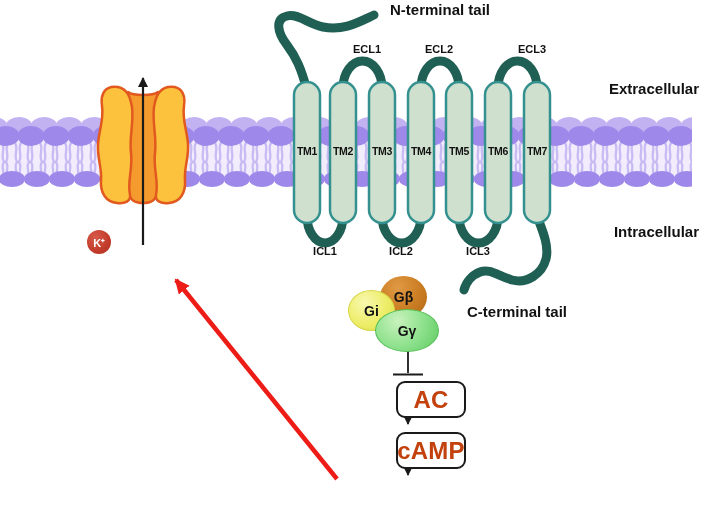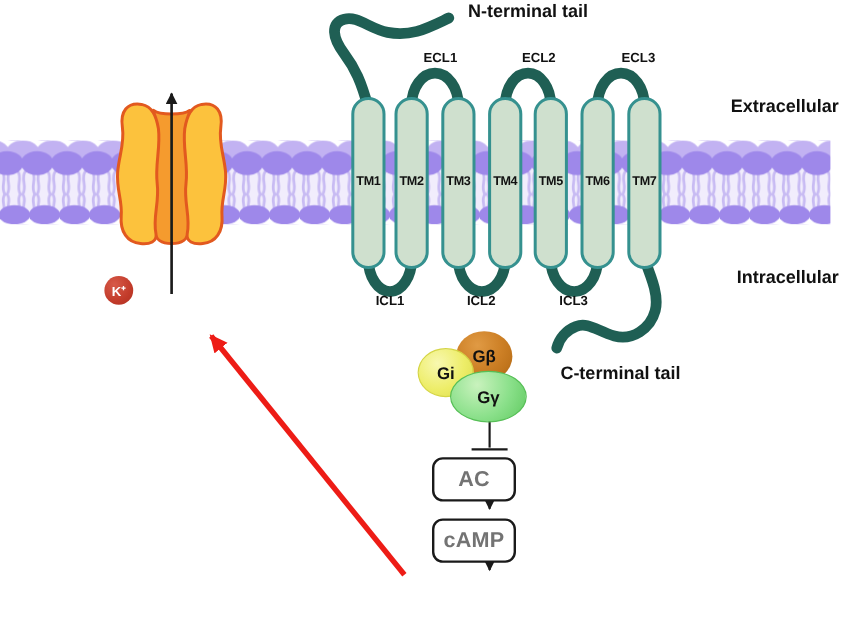--- a/index.html
+++ b/index.html
@@ -23,23 +23,23 @@
       font-weight:700;color:#111;font-size:14px;}
   .gp-gi{background:radial-gradient(circle at 35% 30%, #f8f8b0 0%, var(--gi) 55%, #dcdc4c 96%);
       border:1px solid #d5d545;z-index:3;}
   .gp-gb{background:radial-gradient(circle at 38% 28%, #e09a44 0%, #cd8026 48%, #c0741c 72%, #9c5a10 100%);
       z-index:2;}
   .gp-gg{background:radial-gradient(circle at 35% 26%, #c9f2bd 0%, #8ae08a 55%, #5fc95f 100%);
       border:1.5px solid #57bf57;z-index:4;}
   .kbadge{position:absolute;left:87px;top:230px;width:24px;height:24px;border-radius:50%;
       background:radial-gradient(circle at 35% 30%, #d75a49 0%, var(--k-badge) 60%, #ae2f20 100%);
       color:#fff;font-weight:700;font-size:11px;display:flex;align-items:center;justify-content:center;z-index:5;}
-  .node{position:absolute;left:360px;width:66px;height:33px;background:#fff;border:2px solid #1a1a1a;
+  .node{position:absolute;left:396px;width:66px;height:33px;background:#fff;border:2px solid #1a1a1a;
       border-radius:9px;display:flex;align-items:center;justify-content:center;
-      font-weight:700;font-size:18px;color:#737373;z-index:5;letter-spacing:0.2px;}
+      font-weight:700;font-size:24px;color:#c2410c;z-index:5;letter-spacing:0.2px;}
   .memhead{fill:var(--membrane-head);} .memheadback{fill:var(--membrane-head-back);}
   .tailbg{fill:var(--membrane-tail-bg);} .tail{stroke:var(--membrane-tail);stroke-width:2.3;fill:none;stroke-linecap:round;}
   .loopstroke{stroke:var(--loop);stroke-width:9;fill:none;stroke-linecap:round;}
   .helix{fill:var(--receptor-fill);stroke:var(--receptor-outline);stroke-width:2.5;}
   .blk{stroke:#1a1a1a;fill:none;}
 </style>
 </head>
 <body>
 
 <div class="stage">
@@ -113,21 +113,21 @@
 
     <line x1="337" y1="479" x2="176" y2="280" stroke="var(--inhibit-arrow-red)" stroke-width="4.5" marker-end="url(#arrR)"></line>
   </svg>
 
   <div class="lbl big ctr" style="left:440px;top:1px;">N-terminal tail</div>
   <div class="lbl big right" style="top:80px;">Extracellular</div>
   <div class="lbl big right" style="top:223px;">Intracellular</div>
   <div class="lbl big ctr" style="left:517px;top:303px;">C-terminal tail</div>
 
   <div class="lbl looplbl" style="left:361px;top:43px;padding-left:12px;">ECL1</div>
-  <div class="lbl looplbl" style="left:449px;top:43px;text-align:center;">ECL2</div>
+  <div class="lbl looplbl" style="left:439px;top:43px;text-align:center;">ECL2</div>
   <div class="lbl looplbl" style="left:516px;top:43px;margin-left:16px;">ECL3</div>
   <div class="lbl looplbl" style="left:325px;top:245px;">ICL1</div>
   <div class="lbl looplbl" style="left:401px;top:245px;">ICL2</div>
   <div class="lbl looplbl" style="left:478px;top:245px;">ICL3</div>
 
   <div class="lbl tmlbl" style="left:294px;top:145px;">TM1</div>
   <div class="lbl tmlbl" style="left:330px;top:145px;">TM2</div>
   <div class="lbl tmlbl" style="left:369px;top:145px;">TM3</div>
   <div class="lbl tmlbl" style="left:408px;top:145px;">TM4</div>
   <div class="lbl tmlbl" style="left:446px;top:145px;">TM5</div>

